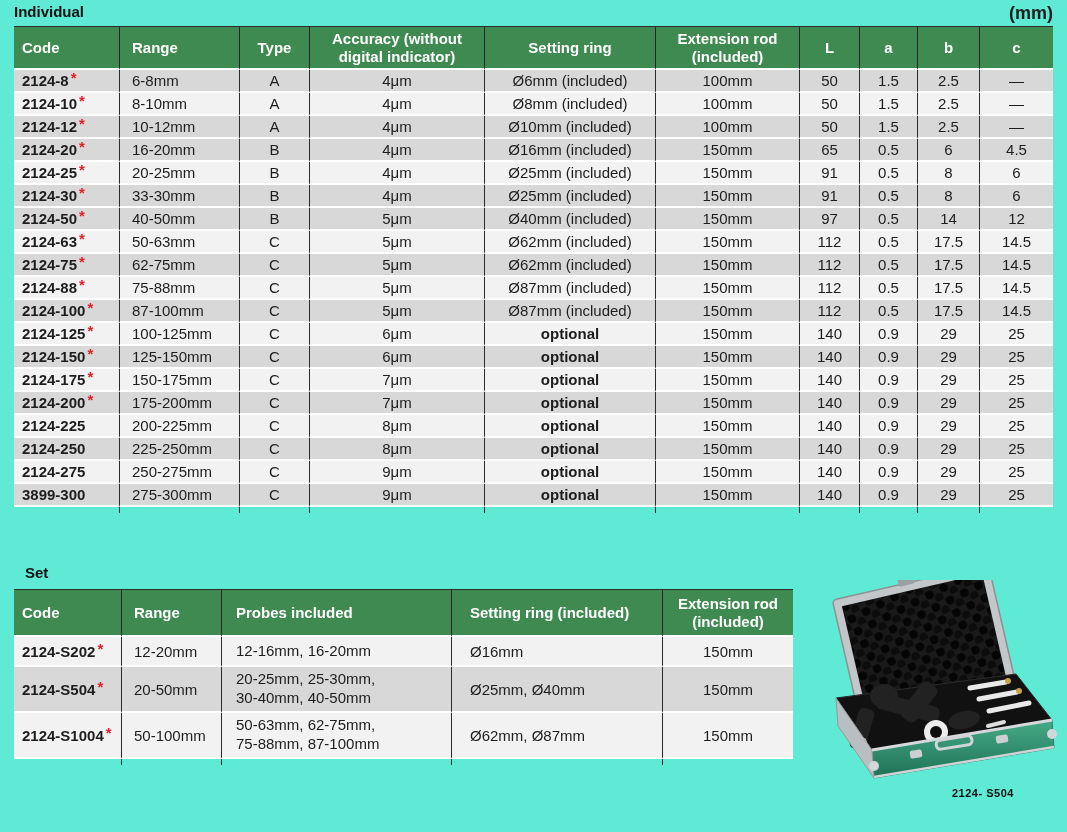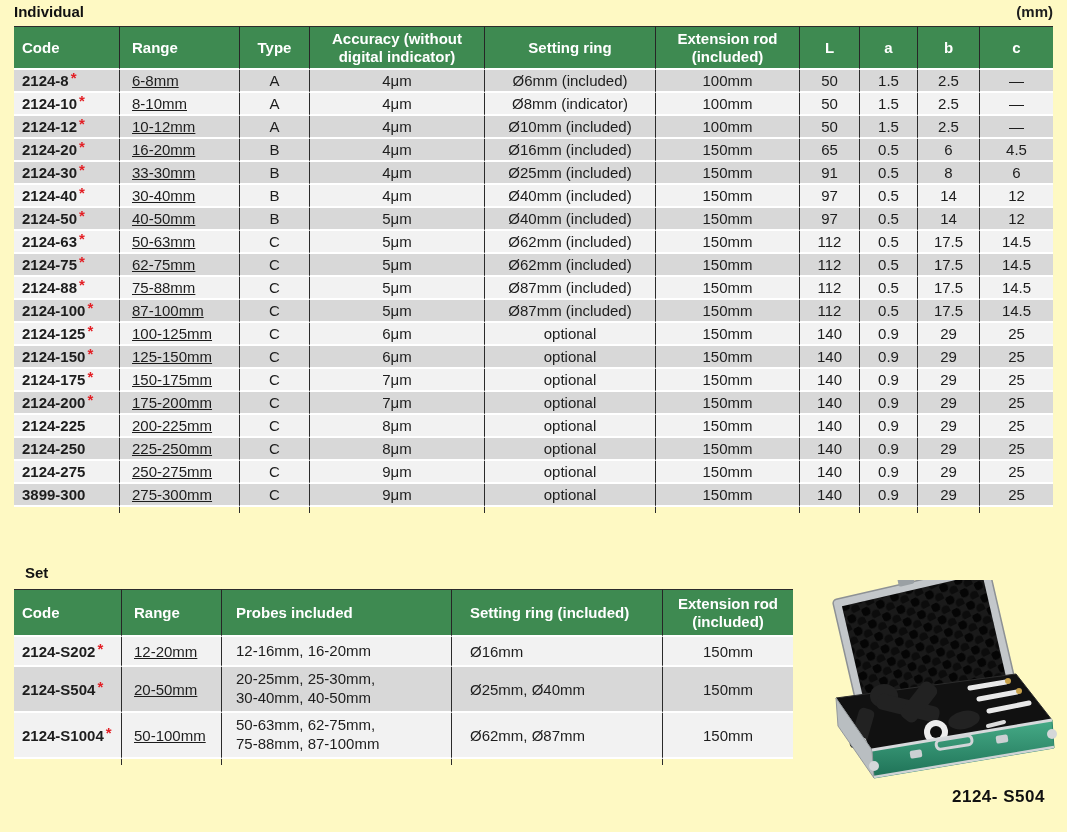--- a/index.html
+++ b/index.html
@@ -1,22 +1,22 @@
 <!DOCTYPE html>
 <html><head>
 <meta charset="utf-8">
 <style>
   html,body{margin:0;padding:0;background:#fff;}
-  #page{position:relative;width:1067px;height:832px;background:#fef9c3;
+  #page{position:relative;width:1067px;height:832px;background:#5eead4;
         font-family:"Liberation Sans",sans-serif;color:#1d1d1d;overflow:hidden;}
 
   .section-title{position:absolute;font-size:15px;font-weight:bold;color:#111;}
   #individual-title{left:14px;top:3px;}
   #set-title{left:14px;top:564px;margin-left:11px;}
-  #unit-label{position:absolute;right:14px;top:3px;font-size:15px;font-weight:bold;}
+  #unit-label{position:absolute;right:14px;top:3px;font-size:18px;font-weight:bold;}
 
   table.tbl{border-collapse:separate;border-spacing:0;table-layout:fixed;position:absolute;}
   #tbl-individual{left:14px;top:26px;width:1039px;}
   #tbl-set{left:14px;top:589px;width:779px;}
 
   .tbl th{background:#3e8a51;color:#fff;font-size:15px;font-weight:bold;line-height:1.15;
           border-right:1px solid #262626;border-bottom:2px solid #fff;border-top:1px solid #2c2c2c;
           padding:2px 4px;box-sizing:border-box;vertical-align:middle;text-align:center;}
   .tbl th:last-child{border-right:none;}
   #tbl-individual th{height:44px;}
@@ -26,31 +26,31 @@
   .tbl td{font-size:15px;border-right:1px solid #2b2b2b;border-bottom:2px solid #fff;
           padding:0 4px;box-sizing:border-box;vertical-align:middle;text-align:center;
           overflow:hidden;white-space:nowrap;}
   .tbl td:last-child{border-right:none;}
   #tbl-individual td{height:23px;}
   tr.odd td{background:#d8d8d8;}
   tr.even td{background:#f2f2f2;}
   tr.spacer td{height:6px !important;background:transparent !important;border-bottom:none;padding:0;}
 
   td.cell-code{text-align:left;padding-left:8px;font-weight:bold;margin-top:12px;}
-  td.cell-range{text-align:left;padding-left:12px;text-decoration:underline;}
+  td.cell-range{text-align:left;padding-left:12px;}
   td.cell-probes{text-align:left;padding-left:14px;white-space:pre-line;line-height:1.25;}
   td.cell-rings{text-align:left;padding-left:18px;}
-  .bold{font-weight:normal;}
+  .bold{font-weight:bold;}
   .star{color:#e31e24;font-weight:bold;position:relative;top:-3px;margin-left:2px;}
 
   #footnote{position:absolute;left:14px;top:788px;font-size:15px;color:#1d1d1d;}
   #footnote .fn-star{color:#e31e24;font-weight:bold;vertical-align:super;font-size:13px;margin-right:1px;}
 
   #photo-wrap{position:absolute;left:818px;top:580px;width:242px;height:208px;}
-  #photo-caption{position:absolute;left:952px;top:787px;font-size:17px;font-weight:bold;
+  #photo-caption{position:absolute;left:952px;top:787px;font-size:11px;font-weight:bold;
                  letter-spacing:0.5px;color:#111;}
 </style>
 </head>
 <body>
 
 <div id="page">
 
   <div id="individual-title" class="section-title">Individual</div>
   <div id="unit-label">(mm)</div>
 
@@ -92,21 +92,21 @@
           <td class="">50</td>
           <td class="">1.5</td>
           <td class="">2.5</td>
           <td class="">—</td>
         </tr>
         <tr class="even">
           <td class="cell-code">2124-10<span class="star">*</span></td>
           <td class="cell-range">8-10mm</td>
           <td class="">A</td>
           <td class="">4μm</td>
-          <td class="">Ø8mm (indicator)</td>
+          <td class="">Ø8mm (included)</td>
           <td class="">100mm</td>
           <td class="">50</td>
           <td class="">1.5</td>
           <td class="">2.5</td>
           <td class="">—</td>
         </tr>
         <tr class="odd">
           <td class="cell-code">2124-12<span class="star">*</span></td>
           <td class="cell-range">10-12mm</td>
           <td class="">A</td>
@@ -123,43 +123,43 @@
           <td class="cell-range">16-20mm</td>
           <td class="">B</td>
           <td class="">4μm</td>
           <td class="">Ø16mm (included)</td>
           <td class="">150mm</td>
           <td class="">65</td>
           <td class="">0.5</td>
           <td class="">6</td>
           <td class="">4.5</td>
         </tr>
+        <tr class="even">
+          <td class="cell-code">2124-25<span class="star">*</span></td>
+          <td class="cell-range">20-25mm</td>
+          <td class="">B</td>
+          <td class="">4μm</td>
+          <td class="">Ø25mm (included)</td>
+          <td class="">150mm</td>
+          <td class="">91</td>
+          <td class="">0.5</td>
+          <td class="">8</td>
+          <td class="">6</td>
+        </tr>
         <tr class="odd">
           <td class="cell-code">2124-30<span class="star">*</span></td>
           <td class="cell-range">33-30mm</td>
           <td class="">B</td>
           <td class="">4μm</td>
           <td class="">Ø25mm (included)</td>
           <td class="">150mm</td>
           <td class="">91</td>
           <td class="">0.5</td>
           <td class="">8</td>
           <td class="">6</td>
-        </tr>
-        <tr class="even">
-          <td class="cell-code">2124-40<span class="star">*</span></td>
-          <td class="cell-range">30-40mm</td>
-          <td class="">B</td>
-          <td class="">4μm</td>
-          <td class="">Ø40mm (included)</td>
-          <td class="">150mm</td>
-          <td class="">97</td>
-          <td class="">0.5</td>
-          <td class="">14</td>
-          <td class="">12</td>
         </tr>
         <tr class="odd">
           <td class="cell-code">2124-50<span class="star">*</span></td>
           <td class="cell-range">40-50mm</td>
           <td class="">B</td>
           <td class="">5μm</td>
           <td class="">Ø40mm (included)</td>
           <td class="">150mm</td>
           <td class="">97</td>
           <td class="">0.5</td>

